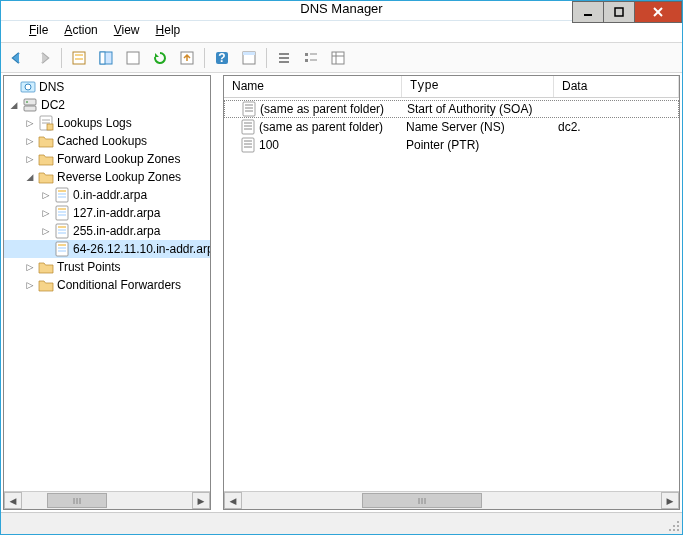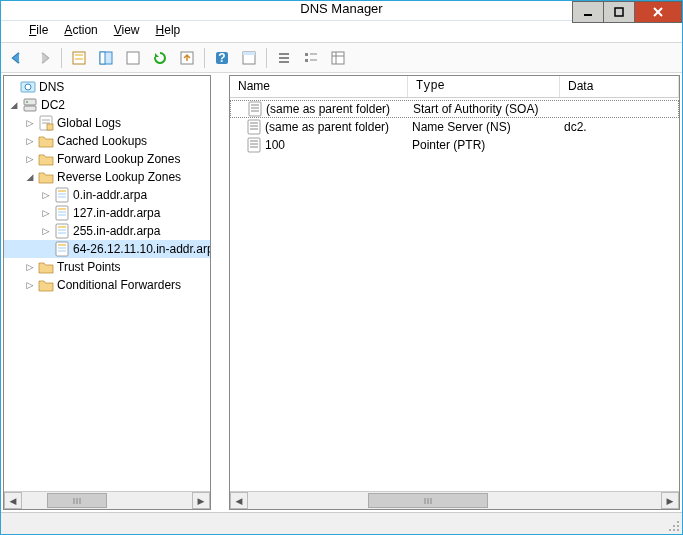--- a/index.html
+++ b/index.html
@@ -12,21 +12,21 @@
   .win-btn { width: 32px; height: 22px; border: 1px solid #666; background: #ccc; display: flex; align-items: center; justify-content: center; margin-left: -1px; }
   .win-btn.min { background: #d0d0cd; }
   .win-btn.max { background: #d0d0cd; }
   .win-btn.close { background: #c9472c; color: #fff; width: 48px; }
   .menubar { height: 22px; display: flex; align-items: flex-start; padding: 0 20px; border-bottom: 1px solid #d9d9d9; }
   .menu-item { padding: 2px 8px; cursor: default; }
   .menu-item u { text-decoration: underline; }
   .toolbar { height: 30px; display: flex; align-items: center; padding: 0 4px; gap: 3px; border-bottom: 1px solid #d9d9d9; background: #fafafa; }
   .tool-btn { width: 24px; height: 24px; display: flex; align-items: center; justify-content: center; border: 1px solid transparent; }
   .tool-sep { width: 1px; height: 20px; background: #ccc; margin: 0 2px; }
-  .body-area { flex: 1; display: flex; padding: 2px; gap: 18px; min-height: 0; }
+  .body-area { flex: 1; display: flex; padding: 2px; gap: 12px; min-height: 0; }
   .pane { border: 1px solid #888; display: flex; flex-direction: column; background: #fff; min-height: 0; }
   .tree-pane { width: 208px; }
   .list-pane { flex: 1; }
   .pane-content { flex: 1; overflow: hidden; padding: 2px 0; }
   .tree ul { list-style: none; margin: 0; padding: 0; }
   .tree li { white-space: nowrap; }
   .tree-row { display: flex; align-items: center; height: 18px; cursor: default; }
   .tree-row.selected { background: #cde8ff; }
   .toggle { width: 12px; height: 12px; display: inline-flex; align-items: center; justify-content: center; color: #666; font-size: 9px; margin-right: 2px; flex-shrink: 0; }
   .tree-row .icon { width: 16px; height: 16px; margin-right: 3px; flex-shrink: 0; }
@@ -272,21 +272,21 @@
                   <span>DC2</span>
                 </div>
                 <ul>
                   <li>
                       <div class="tree-row">
                     <span class="indent" style="width:20px"></span>
                     <span class="toggle">▷</span>
                     <svg class="icon" viewBox="0 0 16 16">
                           <use href="#svg-log"></use>
                         </svg>
-                    <span>Global Logs</span>
+                    <span>Lookups Logs</span>
                   </div>
                     </li>
                   <li>
                       <div class="tree-row">
                     <span class="indent" style="width:20px"></span>
                     <span class="toggle">▷</span>
                     <svg class="icon" viewBox="0 0 16 16">
                           <use href="#svg-folder"></use>
                         </svg>
                     <span>Cached Lookups</span>

